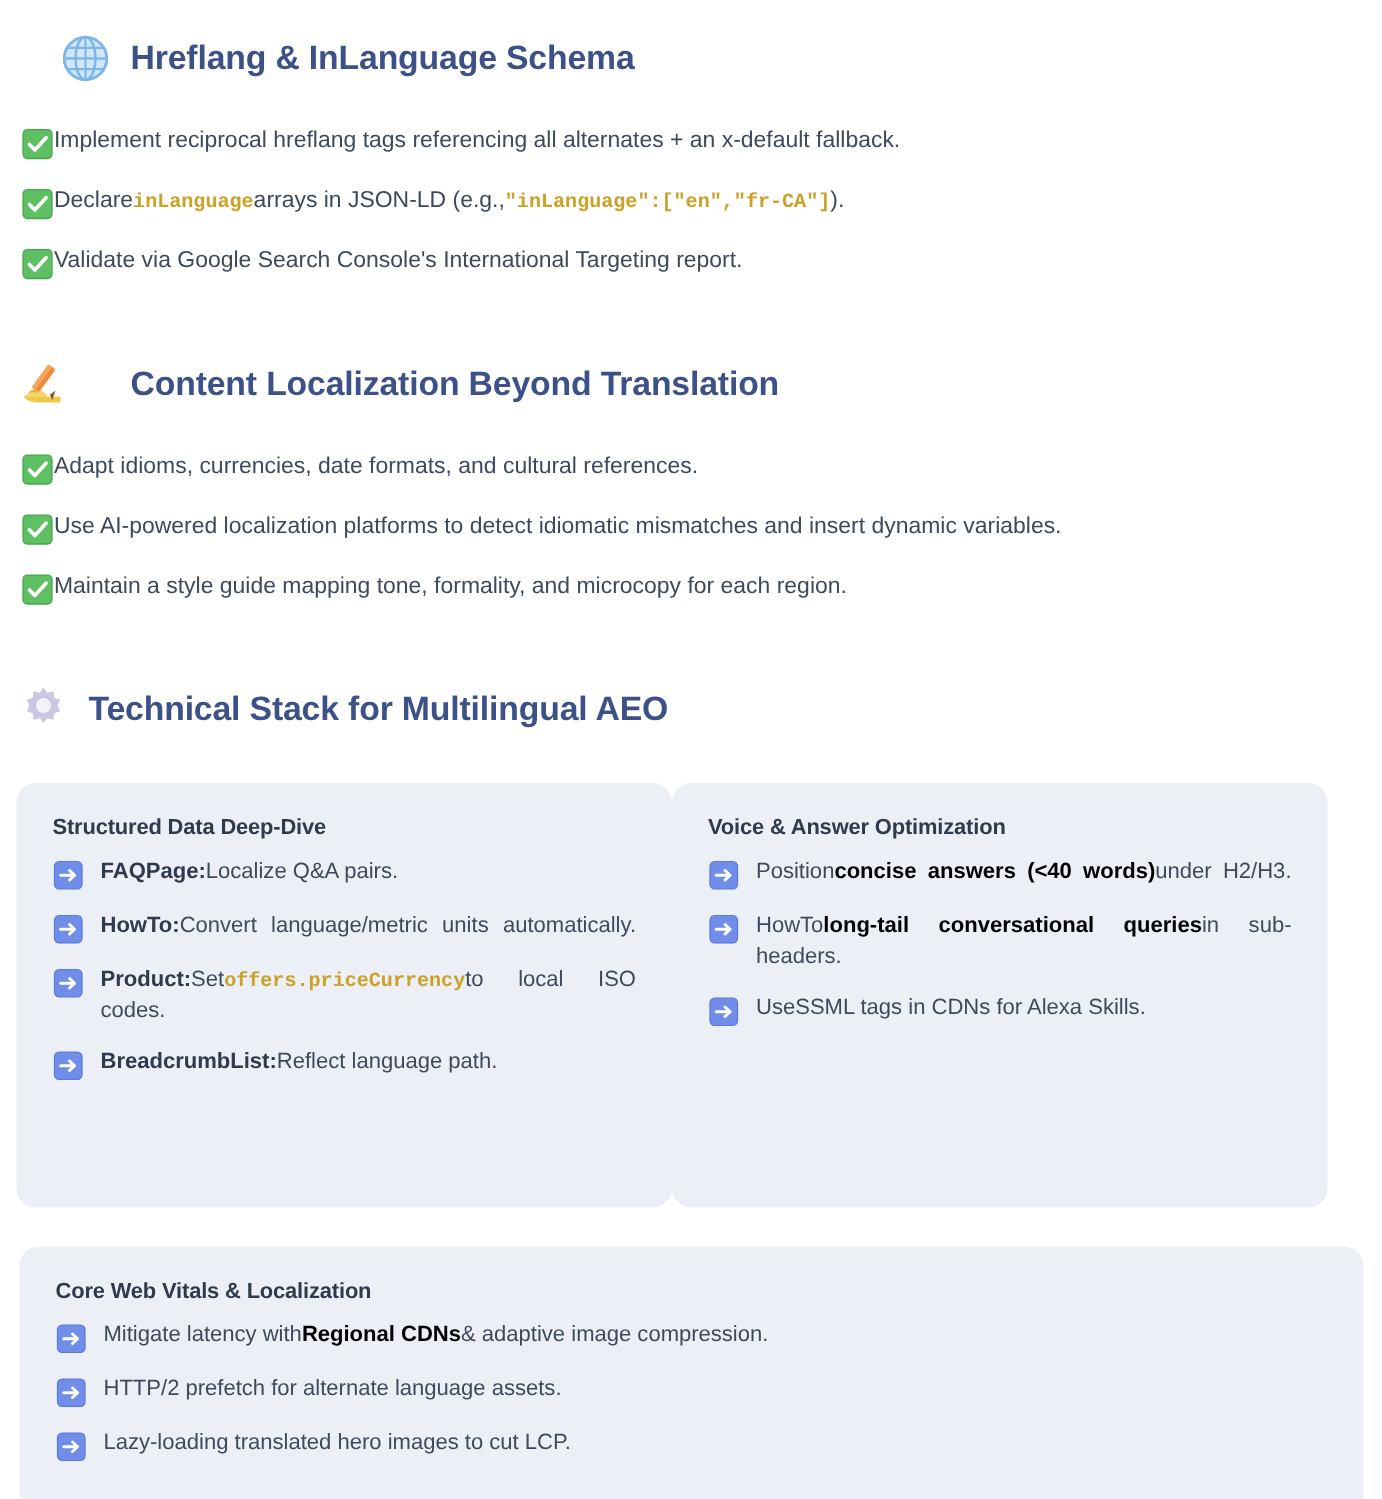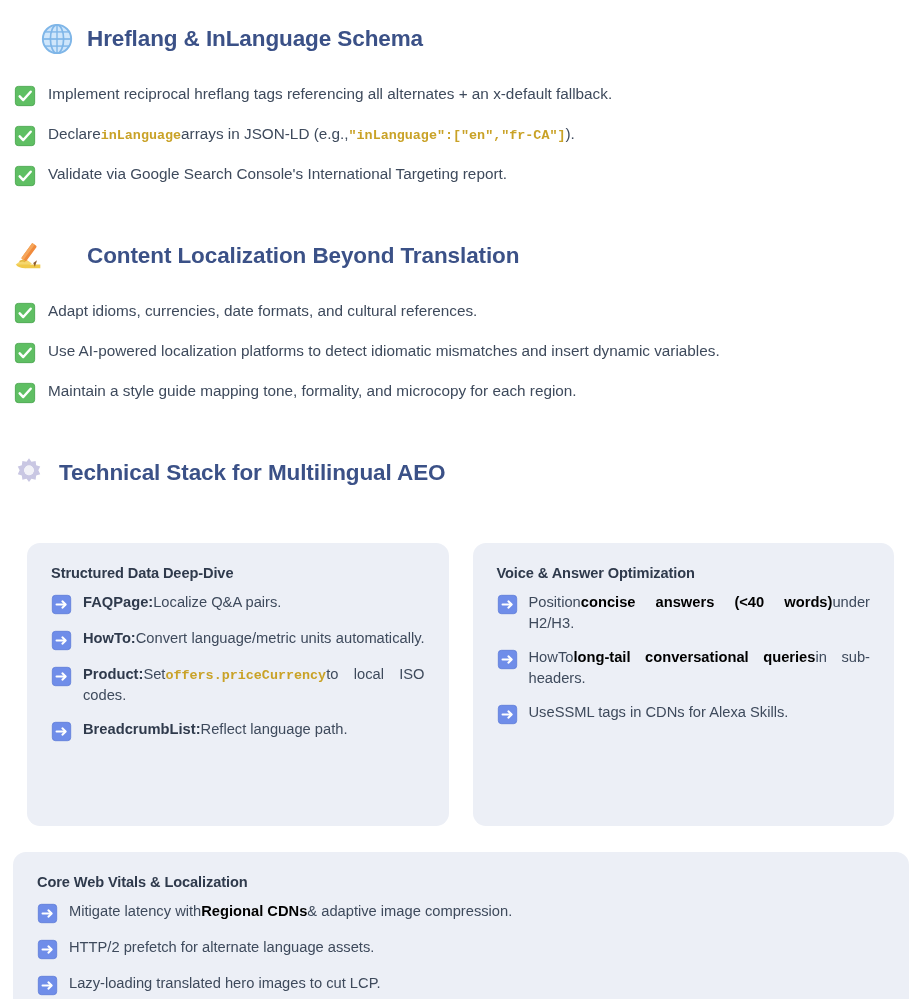--- a/index.html
+++ b/index.html
@@ -35,37 +35,35 @@
     color: #3b5187;
     letter-spacing: -0.1px;
     line-height: 1.1;
   }
 
   
   .check-list { margin-top: 14px; }
   .check-row {
     display: flex;
     align-items: flex-start;
-    gap: 12px;
     padding-left: 14px;
     margin-bottom: 17px;
   }
   .check-ico { flex: 0 0 22px; width: 22px; height: 22px; margin-top: 1px; }
   .check-txt {
     font-size: 15.3px;
     color: #3e4a5c;
     line-height: 1.35;
   }
 
   
   .card-row {
     display: flex;
-    gap: 24px;
-    margin-top: 39px;
-    padding: 0 27px;
+    margin-top: 18px;
+    padding: 0 11px;
   }
   .card {
     background: #eceff6;
     border-radius: 13px;
     padding: 22px 24px 24px 24px;
   }
   .card.left  { width: 437px; min-height: 283px; }
   .card.right { width: 437px; min-height: 283px; }
   .card.full  { width: 896px; min-height: 202px; margin: 26px 13px 0 13px; }
 

